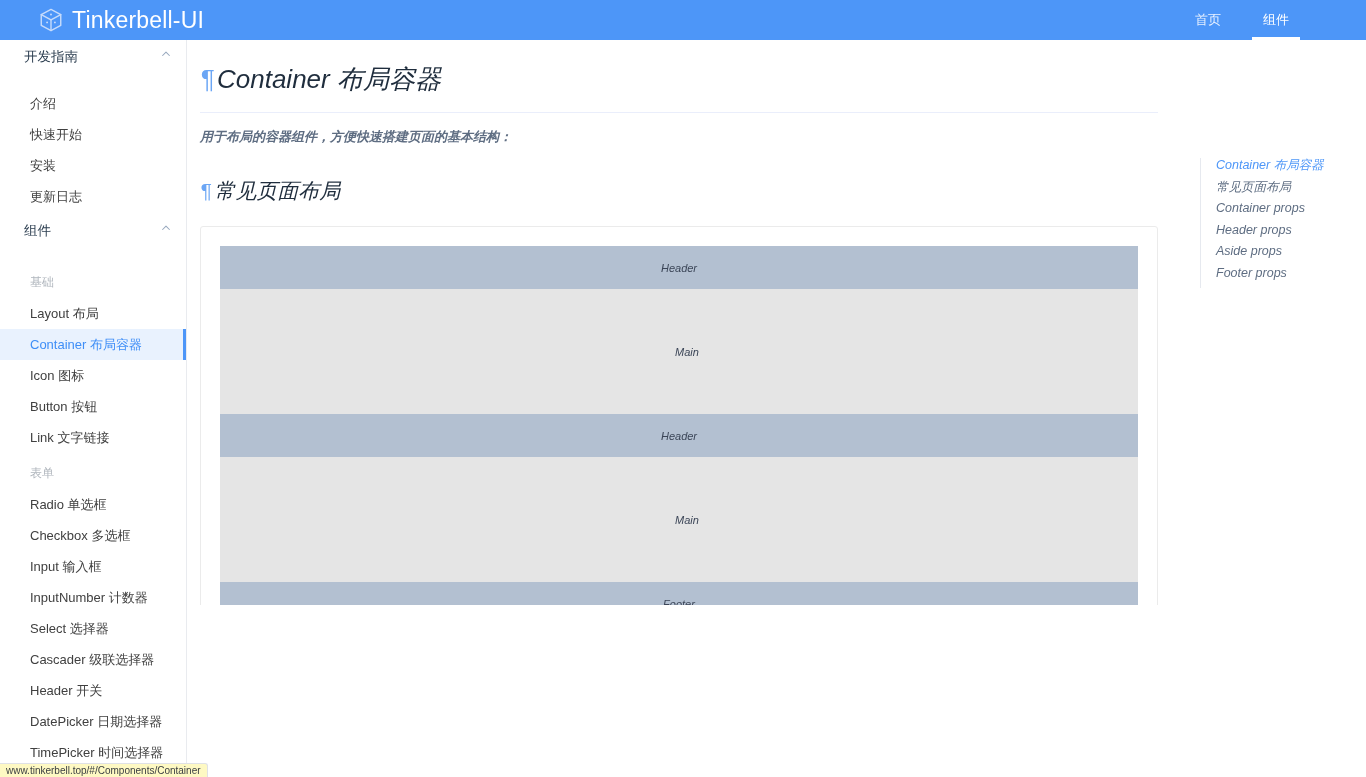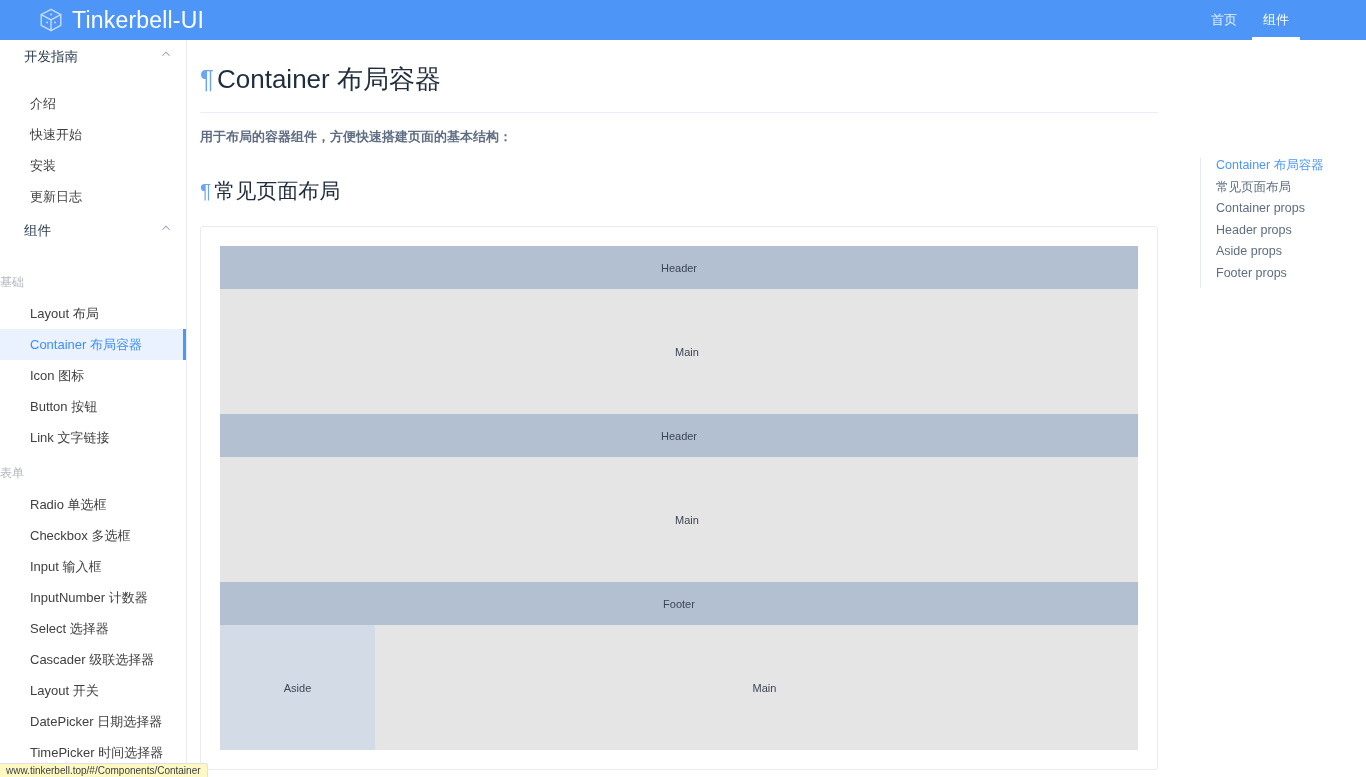--- a/index.html
+++ b/index.html
@@ -33,20 +33,21 @@
     font-weight: normal;
     letter-spacing: .2px;
     margin-left: 8px;
     line-height: 1;
   }
   #topnav {
     margin-left: auto;
     display: flex; align-items: flex-end;
     height: 40px;
     margin-right: 64px;
+    gap: 16px;
   }
   .navitem {
     position: relative;
     display: flex; align-items: center; justify-content: center;
     width: 52px;
     height: 40px;
     color: #e8f1ff;
     font-size: 13px;
     cursor: pointer;
   }
@@ -80,20 +81,21 @@
   .sb-group:first-child { margin-top: 8px; }
   .sb-group .gl { flex: 1; }
   .chev {
     width: 12px; height: 12px;
     display: block;
     color: #97a8be;
   }
   .sb-sub {
     height: 32px;
     display: flex; align-items: center;
+    padding-left: 30px;
     font-size: 12px;
     color: #b0b6bd;
     margin-top: 4px;
   }
   .sb-item {
     position: relative;
     height: 31px;
     display: flex; align-items: center;
     padding-left: 30px;
     font-size: 13px;
@@ -109,23 +111,24 @@
     position: absolute;
     right: 0; top: 0; bottom: 0;
     width: 3px;
     background: #4d96f8;
   }
 
   
   #content {
     position: absolute;
     top: 40px; left: 187px;
-    width: 1179px; height: 737px;
+    width: 1179px; height: 565px;
     background: #fff;
     overflow: hidden;
+    font-style: italic;
   }
   #doc {
     position: absolute;
     left: 13px; top: 0;
     width: 970px;
     padding-top: 18px;
   }
   h1.title {
     margin: 0;
     font-size: 26px;
@@ -286,21 +289,21 @@
   <div class="sb-item">Icon 图标</div>
   <div class="sb-item">Button 按钮</div>
   <div class="sb-item">Link 文字链接</div>
   <div class="sb-sub">表单</div>
   <div class="sb-item">Radio 单选框</div>
   <div class="sb-item">Checkbox 多选框</div>
   <div class="sb-item">Input 输入框</div>
   <div class="sb-item">InputNumber 计数器</div>
   <div class="sb-item">Select 选择器</div>
   <div class="sb-item">Cascader 级联选择器</div>
-  <div class="sb-item">Layout 开关</div>
+  <div class="sb-item">Header 开关</div>
   <div class="sb-item">DatePicker 日期选择器</div>
   <div class="sb-item">TimePicker 时间选择器</div>
 </aside>
 
 <main id="content">
   <div id="doc">
 
     <h1 class="title"><span class="anchor">¶</span><span>Container 布局容器</span></h1>
 
     <p class="lead">用于布局的容器组件，方便快速搭建页面的基本结构：</p>

